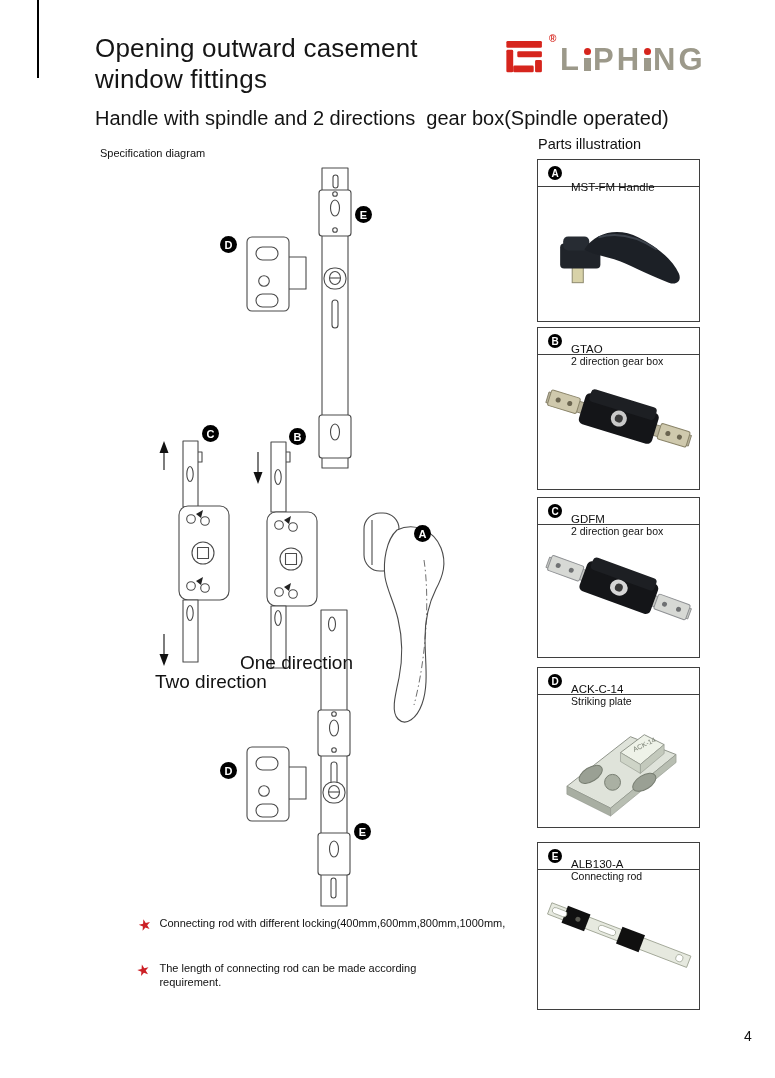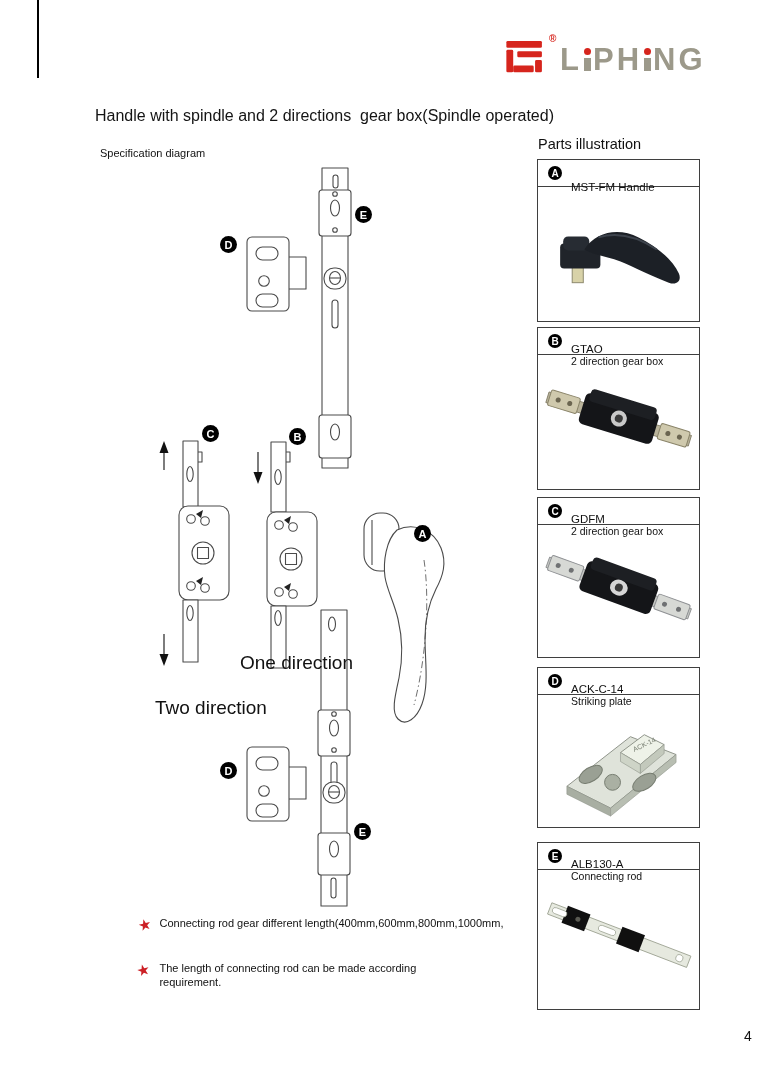--- a/index.html
+++ b/index.html
@@ -11,21 +11,21 @@
     --box-border:#3f3f3f;
   }
   *{margin:0;padding:0;box-sizing:border-box;}
   html,body{background:#ffffff;}
   body{font-family:"Liberation Sans","DejaVu Sans",sans-serif;color:var(--ink);}
   .page{position:relative;width:775px;height:1078px;background:#fff;overflow:hidden;}
 
   .crop-mark{position:absolute;left:37px;top:0;width:2px;height:78px;background:#000;}
 
   .title{position:absolute;left:95px;top:33px;font-size:26px;line-height:31px;color:#151515;letter-spacing:.2px;}
-  .subtitle{position:absolute;left:95px;top:107px;font-size:16px;color:#141414;white-space:pre;}
+  .subtitle{position:absolute;left:95px;top:107px;font-size:20px;color:#141414;white-space:pre;}
 
   .logo{position:absolute;left:505px;top:33px;width:215px;height:52px;}
   .logo-mark{position:absolute;left:0;top:6px;width:41px;height:38px;}
   .logo-reg{position:absolute;left:44px;top:0px;font-size:10px;color:var(--logo-red);font-weight:bold;}
   .logo-text{position:absolute;left:55px;top:8px;height:30px;display:flex;align-items:flex-end;
              font-size:31px;font-weight:bold;color:var(--logo-gray);letter-spacing:3px;line-height:23px;}
   .logo-text span{display:inline-block;}
   .logo-i{position:relative;width:7px;height:23px;margin:0 2px;}
   .logo-i::before{content:"";position:absolute;top:0;left:0;width:7px;height:7px;border-radius:50%;background:var(--logo-red);}
   .logo-i::after{content:"";position:absolute;bottom:0;left:0;width:7px;height:13px;background:var(--logo-gray);}
@@ -55,20 +55,24 @@
 
   .page-number{position:absolute;left:744px;top:1028px;font-size:14px;color:#111;}
 </style>
 </head>
 <body>
 
 <div class="page">
 
   <div class="crop-mark"></div>
 
+  <div class="title">
+    <div>Opening outward casement</div>
+    <div>window fittings</div>
+  </div>
 
   <div class="logo">
     <svg class="logo-mark" viewBox="0 0 60 54">
       <g fill="#d6251d">
         <rect x="2" y="2" width="52" height="10" rx="2"></rect>
         <rect x="2" y="15" width="10" height="33" rx="2"></rect>
         <rect x="18" y="17" width="36" height="9" rx="2"></rect>
         <rect x="12" y="38" width="30" height="10" rx="2"></rect>
         <rect x="44" y="30" width="10" height="18" rx="2"></rect>
       </g>
@@ -180,21 +184,21 @@
   </svg>
 
   <div class="badge" style="left:355px;top:206px;">E</div>
   <div class="badge" style="left:220px;top:236px;">D</div>
   <div class="badge" style="left:202px;top:425px;">C</div>
   <div class="badge" style="left:289px;top:428px;">B</div>
   <div class="badge" style="left:414px;top:525px;">A</div>
   <div class="badge" style="left:220px;top:762px;">D</div>
   <div class="badge" style="left:354px;top:823px;">E</div>
 
-  <div class="caption" style="left:155px;top:671px;margin-top:26px;">Two direction</div>
+  <div class="caption" style="left:155px;top:671px;">Two direction</div>
   <div class="caption" style="left:240px;top:652px;">One direction</div>
 
   <section class="part-box" style="top:159px;height:163px;">
     <div class="part-header">
       <span class="part-badge">A</span>
       <div class="part-text">
         <div class="part-name">MST-FM Handle</div>
         <div class="part-desc"></div>
       </div>
     </div>
@@ -307,21 +311,21 @@
           <circle cx="36" cy="62" r="2.5" fill="#5a5a52"></circle>
           <circle cx="144" cy="62" r="3.5" fill="#ffffff" stroke="#9aa08f" stroke-width="0.7"></circle>
         </g>
       </svg>
     </div>
   </section>
 
   <div class="note" style="top:917px;width:385px;">
     <span class="star">★</span>
     <div class="note-lines">
-      <div>Connecting rod gear different length(400mm,600mm,800mm,1000mm,</div>
+      <div>Connecting rod with different locking(400mm,600mm,800mm,1000mm,</div>
     </div>
   </div>
 
   <div class="note" style="top:962px;width:385px;">
     <span class="star">★</span>
     <div class="note-lines">
       <div>The length of connecting rod can be made according</div>
       <div>requirement.</div>
     </div>
   </div>

